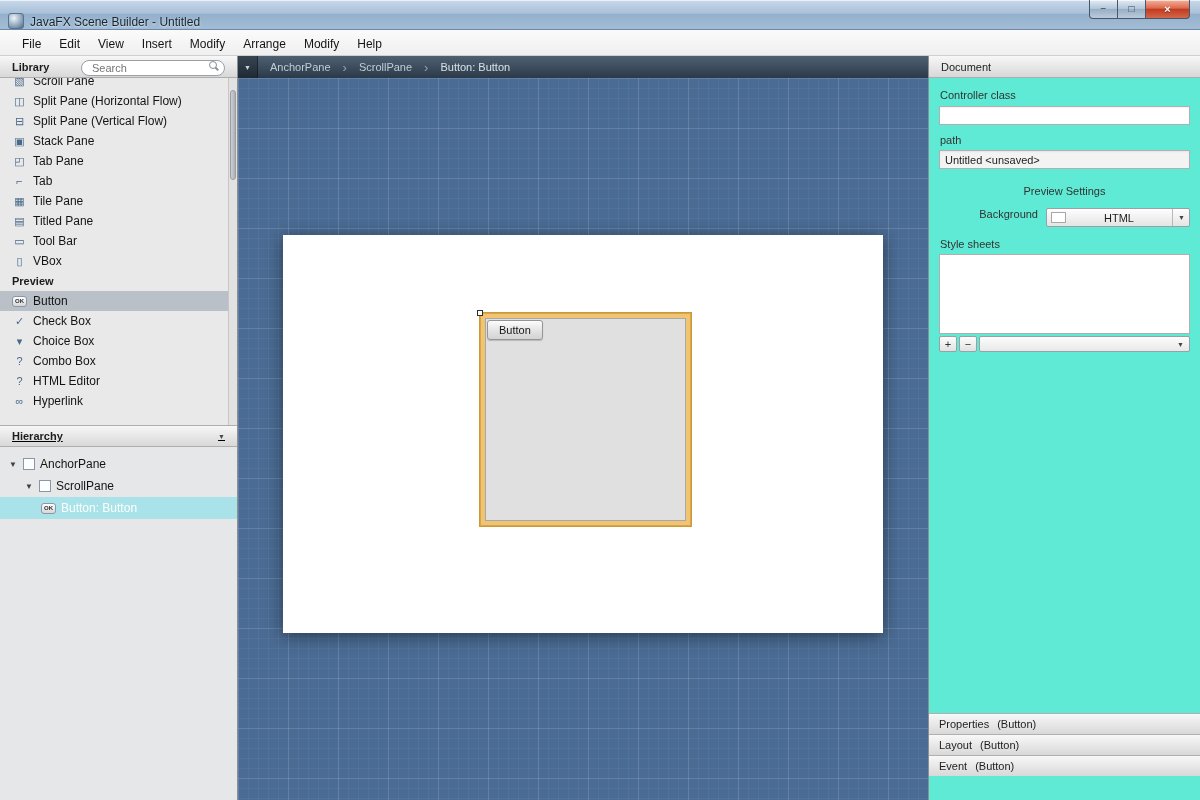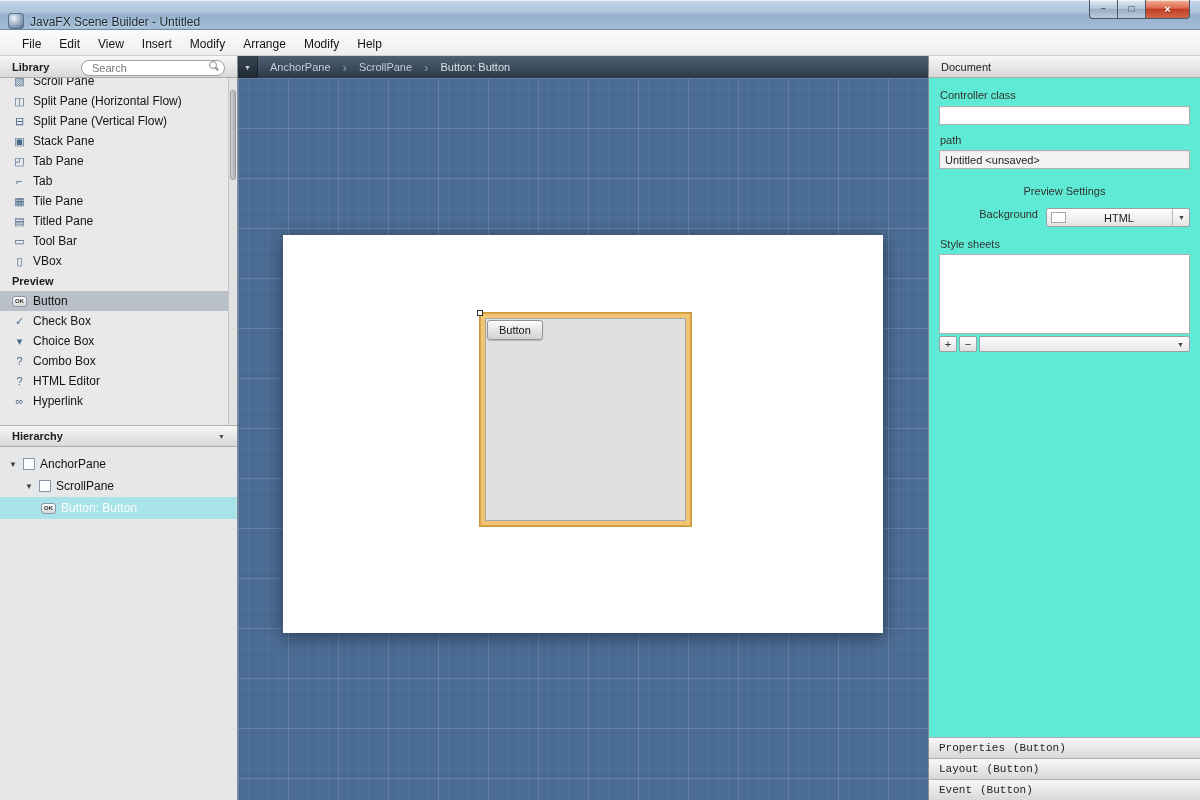--- a/index.html
+++ b/index.html
@@ -51,21 +51,21 @@
   .lib-item.selected { background:#b9c0c7; }
   .lib-icon { width:15px; display:inline-flex; justify-content:center; font-size:11px; color:#49698a; flex:0 0 15px; }
   .ok-icon { display:inline-flex; align-items:center; justify-content:center; height:11px; padding:0 2px;
     font-size:6px; font-weight:bold; color:#2c2c2c; border:1px solid #8a97a6; border-radius:3px;
     background:linear-gradient(#ffffff,#d7d7d7); }
   .lib-section-header { height:20px; display:flex; align-items:center; padding-left:12px; font-size:11px; font-weight:bold; color:#1c1c1c; }
   .v-scrollbar { position:absolute; right:0; top:0; bottom:0; width:9px; background:#e2e2e2; border-left:1px solid #c6c6c6; }
   .v-scrollbar .thumb { position:absolute; left:1px; right:1px; top:12px; height:90px; border:1px solid #999da1; border-radius:4px;
     background:linear-gradient(to right,#cdd0d3,#adb1b5); cursor:pointer; }
 
-  .hierarchy-header { justify-content:space-between; border-top:1px solid #aeaeae; }
+  .hierarchy-header { justify-content:space-between; border-top:1px solid #aeaeae;text-decoration:underline; }
   .dd-arrow { font-size:7px; color:#4a4a4a; }
   .hierarchy-tree { flex:1; background:#e5e7e9; overflow:hidden; padding-top:6px; }
   .tree-row { height:22px; display:flex; align-items:center; gap:5px; font-size:12px; color:#141414; cursor:default; }
   .tree-row .disclosure { width:10px; font-size:8px; color:#3f3f3f; text-align:center; flex:0 0 10px; }
   .depth-0 { padding-left:8px; }
   .depth-1 { padding-left:24px; }
   .depth-2 { padding-left:41px; }
   .tree-row.selected { background:#a9e3e9; color:#fcffff; }
   .node-icon { width:12px; height:12px; flex:0 0 12px; border:1px solid #8a97a6; background:#fcfdfe; }
 
@@ -115,21 +115,21 @@
   .combo .combo-label { flex:1; text-align:center; font-size:11px; color:#1e1e1e; }
   .combo .combo-arrow { font-size:7px; color:#444; border-left:1px solid #b8b8b8; padding-left:5px; align-self:stretch; display:flex; align-items:center; }
   .stylesheet-list { width:100%; height:80px; background:#fff; border:1px solid #b0b0b0; margin-top:2px; }
   .list-actions { display:flex; align-items:center; gap:2px; margin-top:2px; }
   .small-btn { width:18px; height:16px; flex:0 0 18px; display:flex; align-items:center; justify-content:center;
     font-size:11px; color:#333; border:1px solid #9aa0a6; border-radius:2px;
     background:linear-gradient(#fdfdfd,#e1e1e1); cursor:pointer; }
   .list-dropdown { flex:1; height:16px; display:flex; align-items:center; justify-content:flex-end; padding-right:5px;
     border:1px solid #9aa0a6; border-radius:2px; background:linear-gradient(#fdfdfd,#e8e8e8); cursor:pointer; }
   .list-dropdown span { font-size:7px; color:#444; }
-  .inspector-sections { padding-bottom:0;font-family:Liberation Mono, monospace; }
+  .inspector-sections { padding-bottom:24px; }
   .acc-header { height:21px; display:flex; align-items:center; padding-left:10px; font-size:11px; color:#1e1e1e;
     background:linear-gradient(#f8f8f8,#d8d8d8); border-top:1px solid #b0b0b0; cursor:pointer; }
   .acc-target { margin-left:8px; }
 </style>
 </head>
 <body>
 
 <div class="window">
 
   <div class="titlebar">

